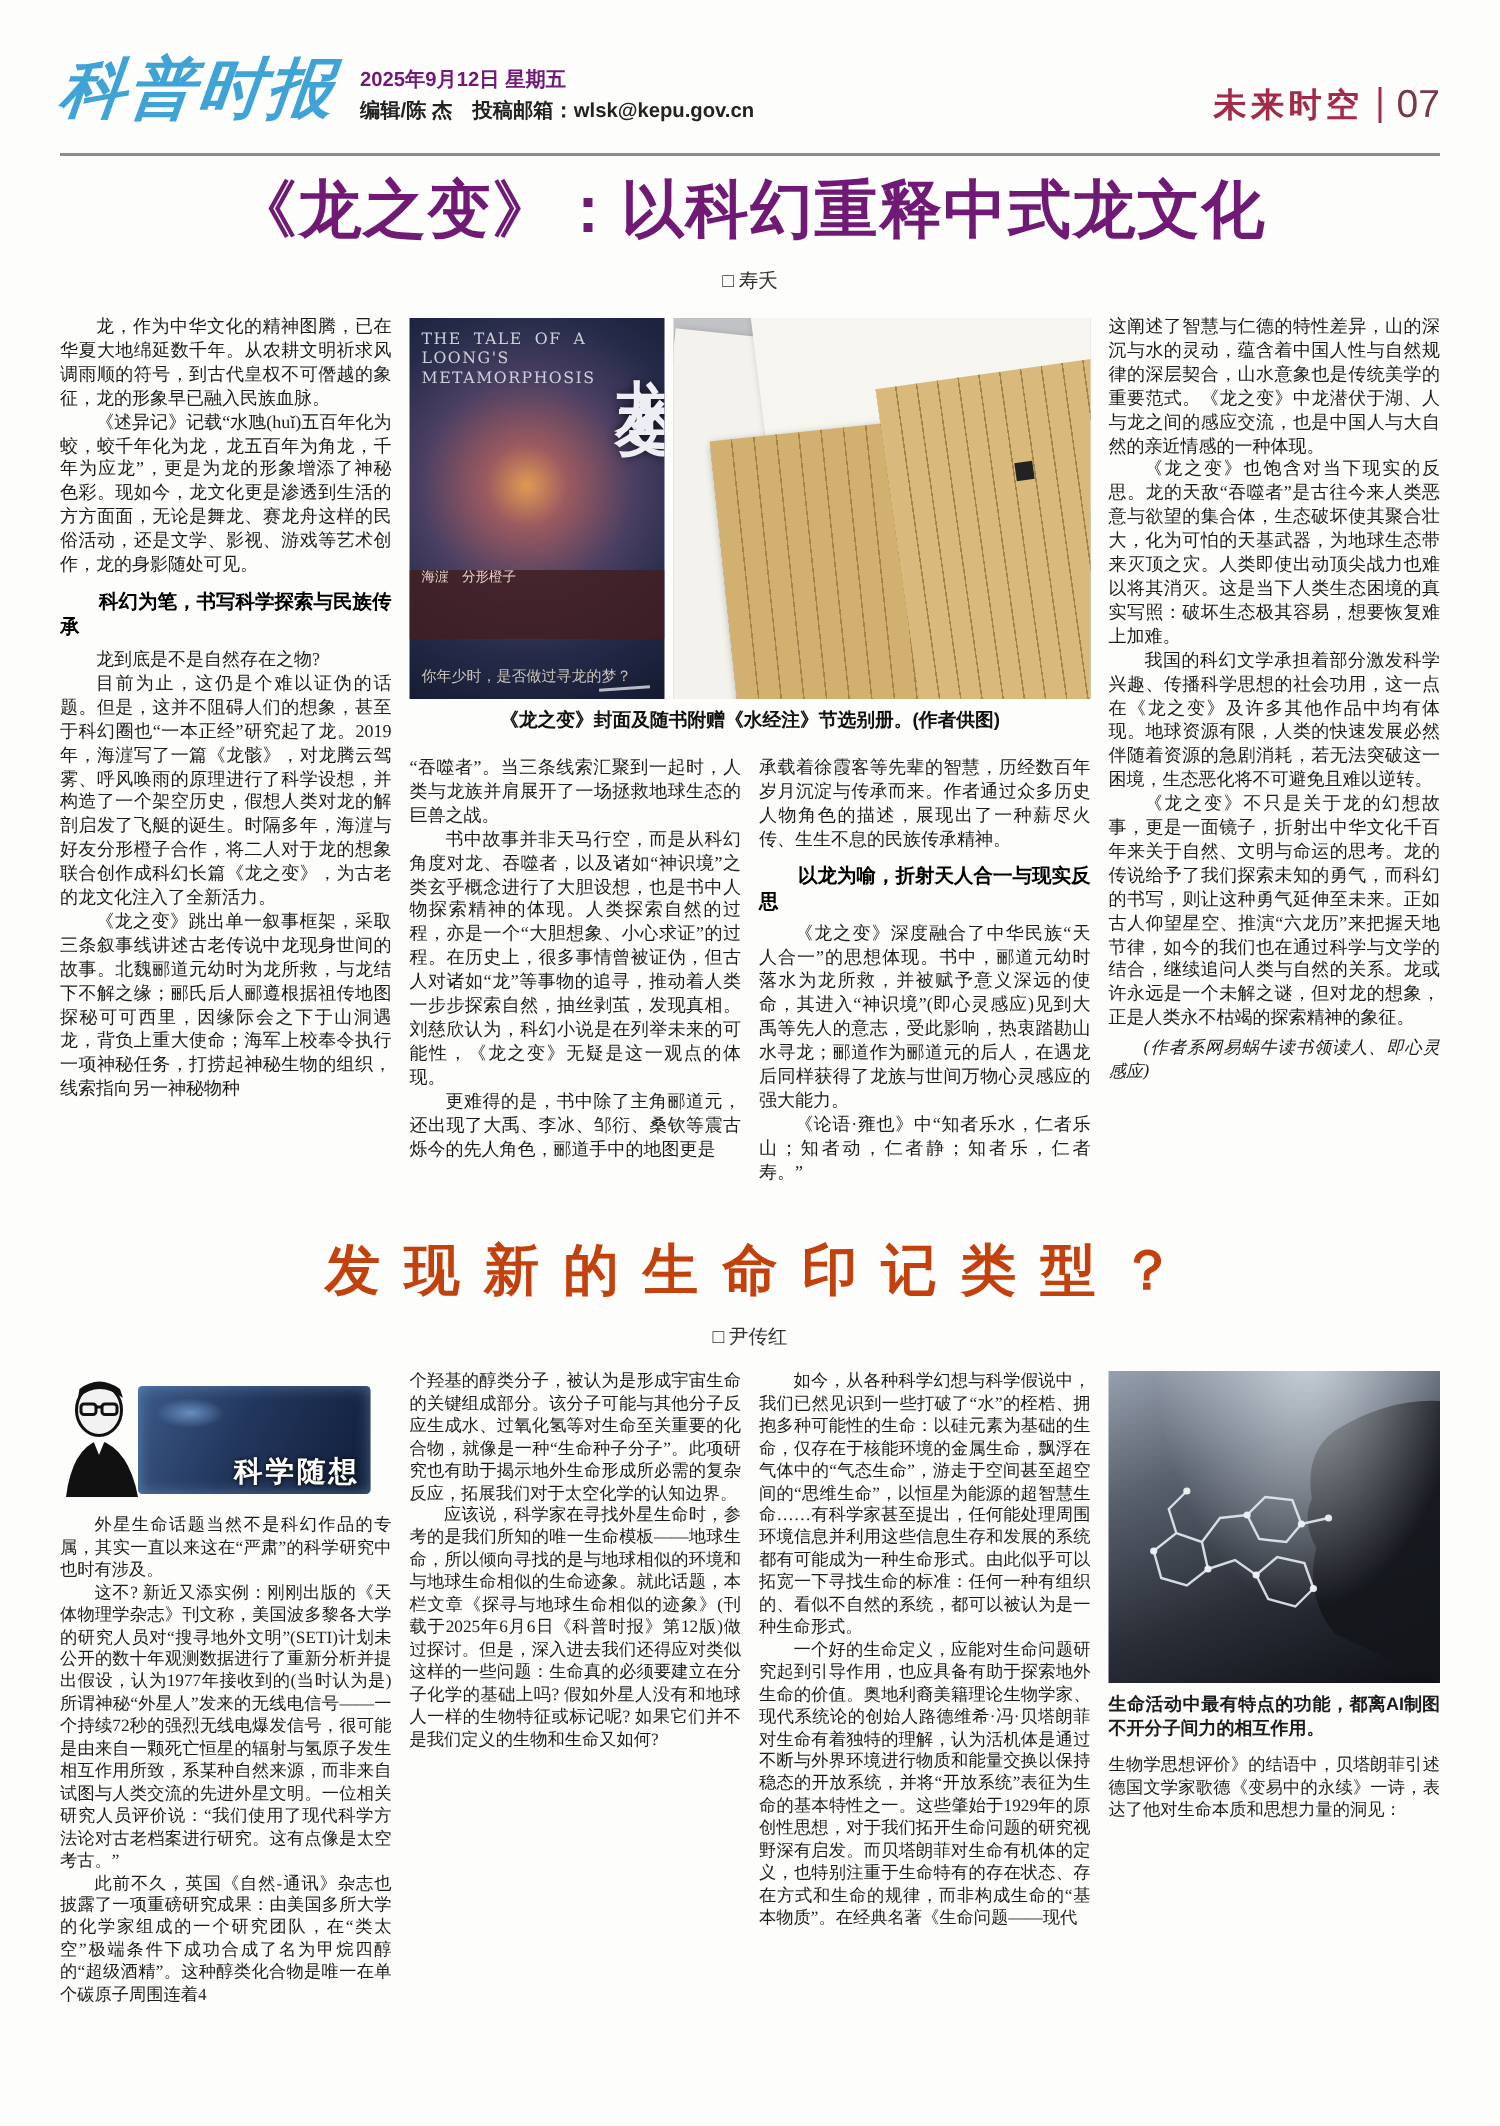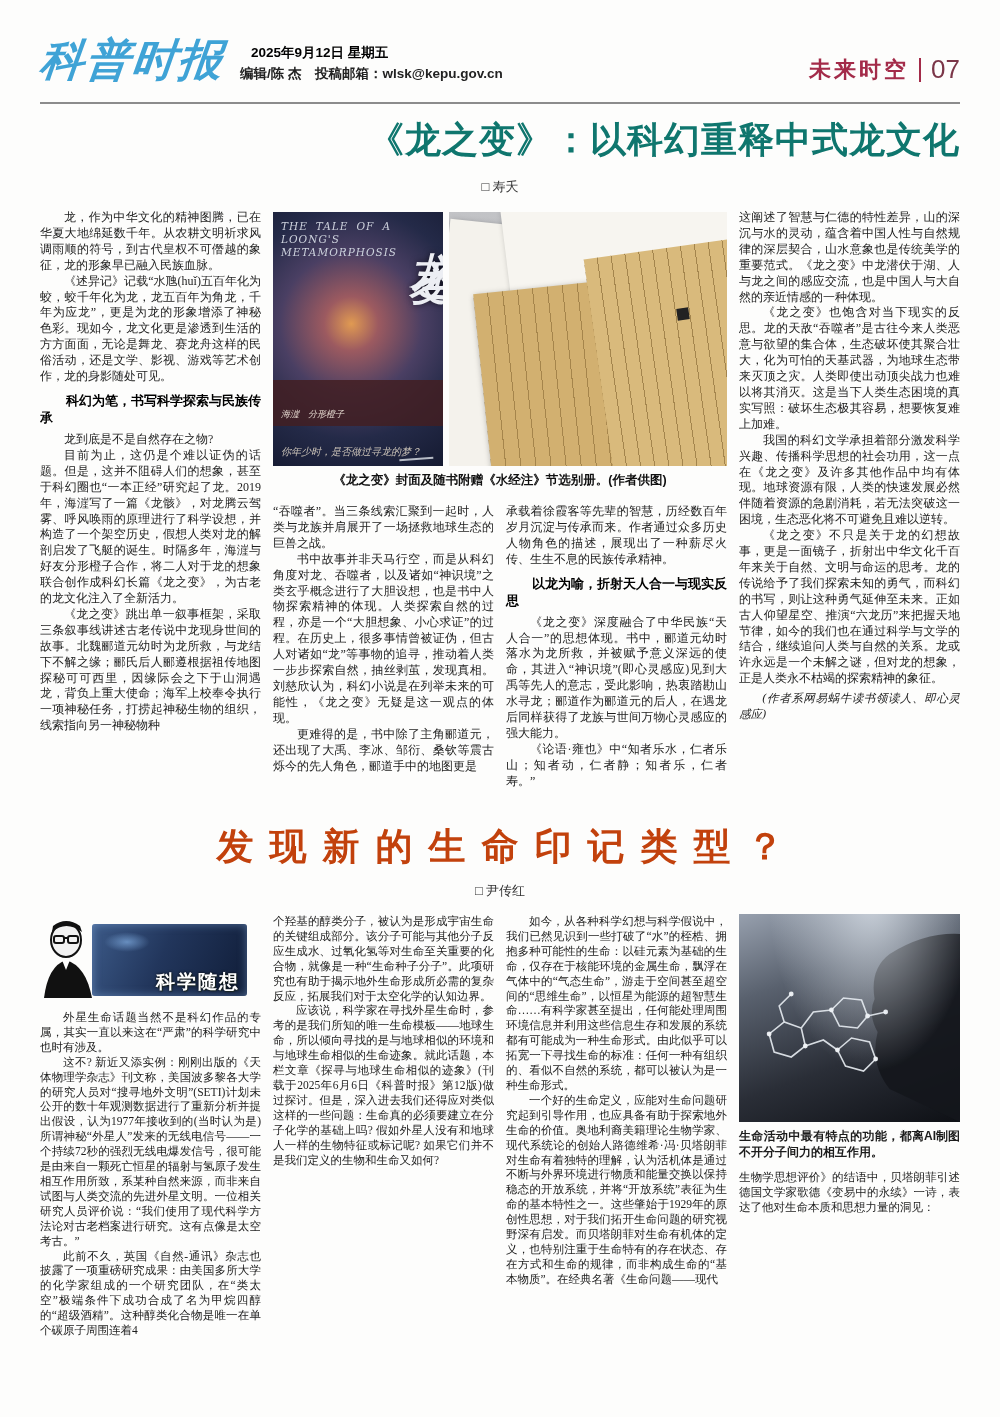--- a/index.html
+++ b/index.html
@@ -4,57 +4,57 @@
 <style>
   html,body{margin:0;padding:0;background:#e8e8e8;}
   .page{position:relative;width:1000px;height:1417px;margin:0 auto;background:#fdfdfc;
         font-family:"Liberation Serif",serif;color:#1c1c1c;overflow:hidden;}
 
   
   .masthead{position:absolute;top:38px;left:40px;right:40px;display:flex;align-items:flex-start;}
   .brand{font-family:"DejaVu Serif",serif;font-style:italic;font-weight:bold;font-size:44px;
          color:#3fa3d6;line-height:1;letter-spacing:2px;transform:skewX(-6deg);}
   .pubinfo{margin-left:16px;padding-top:6px;font-family:"Liberation Sans",sans-serif;}
-  .pubinfo .l1{font-size:13.5px;font-weight:bold;color:#000000;margin-left:11px;}
+  .pubinfo .l1{font-size:13.5px;font-weight:bold;color:#701a75;}
   .pubinfo .l2{font-size:13.5px;font-weight:bold;color:#222;margin-top:3px;}
   .section{margin-left:auto;display:flex;align-items:center;gap:10px;padding-top:16px;}
   .section .name{font-family:"Liberation Sans",sans-serif;font-size:22px;font-weight:900;
                  color:#a32b49;letter-spacing:3px;}
   .section .bar{width:2px;height:24px;background:#a32b49;}
   .section .num{font-family:Liberation Sans, sans-serif;font-size:26px;color:#7b3648;}
   .rule{position:absolute;top:102px;left:40px;right:40px;height:2px;background:#8c8c8c;}
 
   
   .article1{position:absolute;top:112px;left:40px;right:40px;}
-  .a1-title{margin:0;text-align:right;font-family:"Liberation Sans",sans-serif;
-            font-weight:900;font-size:36px;line-height:56px;letter-spacing:1px;color:#0f766e;}
+  .a1-title{margin:0;text-align:center;font-family:"Liberation Sans",sans-serif;
+            font-weight:900;font-size:42px;line-height:56px;letter-spacing:1px;color:#701a75;}
   .byline{text-align:center;font-size:13px;color:#333;margin:10px 0 14px;}
   .cols{display:grid;grid-template-columns:repeat(4,1fr);gap:12px;position:relative;
         text-align:justify;}
   .a1-cols{font-size:12px;line-height:15.9px;height:614px;overflow:hidden;}
   .col p{margin:0;text-indent:2em;}
   .col p.cont{text-indent:0;}
   .sub{font-family:"Liberation Sans",sans-serif;font-weight:bold;font-size:13px;
        line-height:17px;margin:7px 0 6px;text-indent:2em;color:#000;}
   .note{font-family:"DejaVu Serif",serif;font-style:italic;font-size:11.5px;margin-top:4px;
         text-indent:2em;}
   .spacer{height:294px;}
 
   
   .photos{position:absolute;left:233px;top:2px;width:454px;}
-  .photoRow{display:flex;gap:6px;font-style:italic;}
+  .photoRow{display:flex;gap:6px;}
   .cover{position:relative;width:170px;height:254px;overflow:hidden;
          background:radial-gradient(circle at 46% 44%,#e09a52 0%,#9c5a60 16%,#4a3f63 42%,#242a48 68%,#151a31 100%);}
   .cover .ten{position:absolute;left:8px;top:8px;font-family:"DejaVu Serif",serif;
               font-size:10.5px;line-height:13px;color:#ccd1dc;letter-spacing:1px;width:110px;}
   .cover .tcn{position:absolute;right:6px;top:10px;writing-mode:vertical-rl;
               font-family:"DejaVu Serif",serif;font-weight:bold;font-size:38px;color:#eceef3;
               letter-spacing:6px;text-shadow:0 0 6px rgba(0,0,0,.6);}
   .cover .band{position:absolute;left:0;right:0;bottom:40px;height:46px;background:rgba(66,30,34,.85);}
-  .cover .authors{position:absolute;left:8px;bottom:46px;font-size:9px;color:#e3d6cd;line-height:12px;}
+  .cover .authors{position:absolute;left:8px;bottom:76px;font-size:9px;color:#e3d6cd;line-height:12px;}
   .cover .tag{position:absolute;left:8px;bottom:8px;font-size:10px;line-height:13px;color:#cbc3b8;}
   .cover .pub{position:absolute;right:10px;bottom:6px;width:34px;height:10px;
               border-bottom:2px solid #dfe3ea;transform:rotate(-4deg);opacity:.8;}
   .openbook{position:relative;flex:1;height:254px;background:linear-gradient(180deg,#c2c3c6,#aeafb3);overflow:hidden;}
   .ob-pageL{position:absolute;left:-12px;top:14px;width:150px;height:250px;background:#f4f2ec;
             transform:rotate(6deg);box-shadow:2px 2px 6px rgba(0,0,0,.35);}
   .ob-pageR{position:absolute;left:60px;top:-18px;width:230px;height:160px;background:#f7f5f0;
             transform:rotate(-7deg);box-shadow:2px 2px 6px rgba(0,0,0,.3);}
   .ob-tan{position:absolute;left:34px;top:70px;width:226px;height:200px;background:#d2b070;
           transform:rotate(-6deg);box-shadow:1px 2px 6px rgba(0,0,0,.35);

